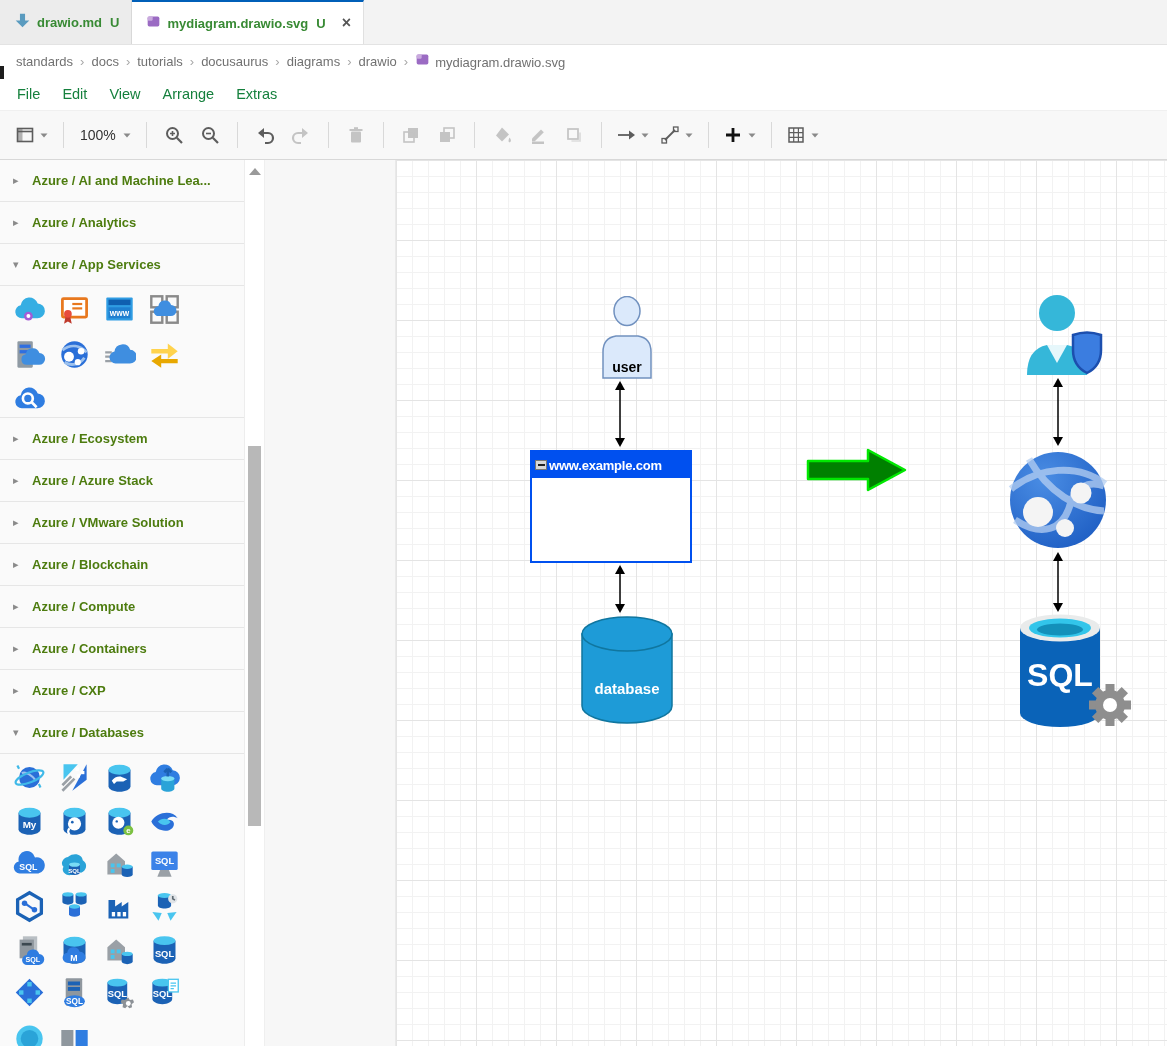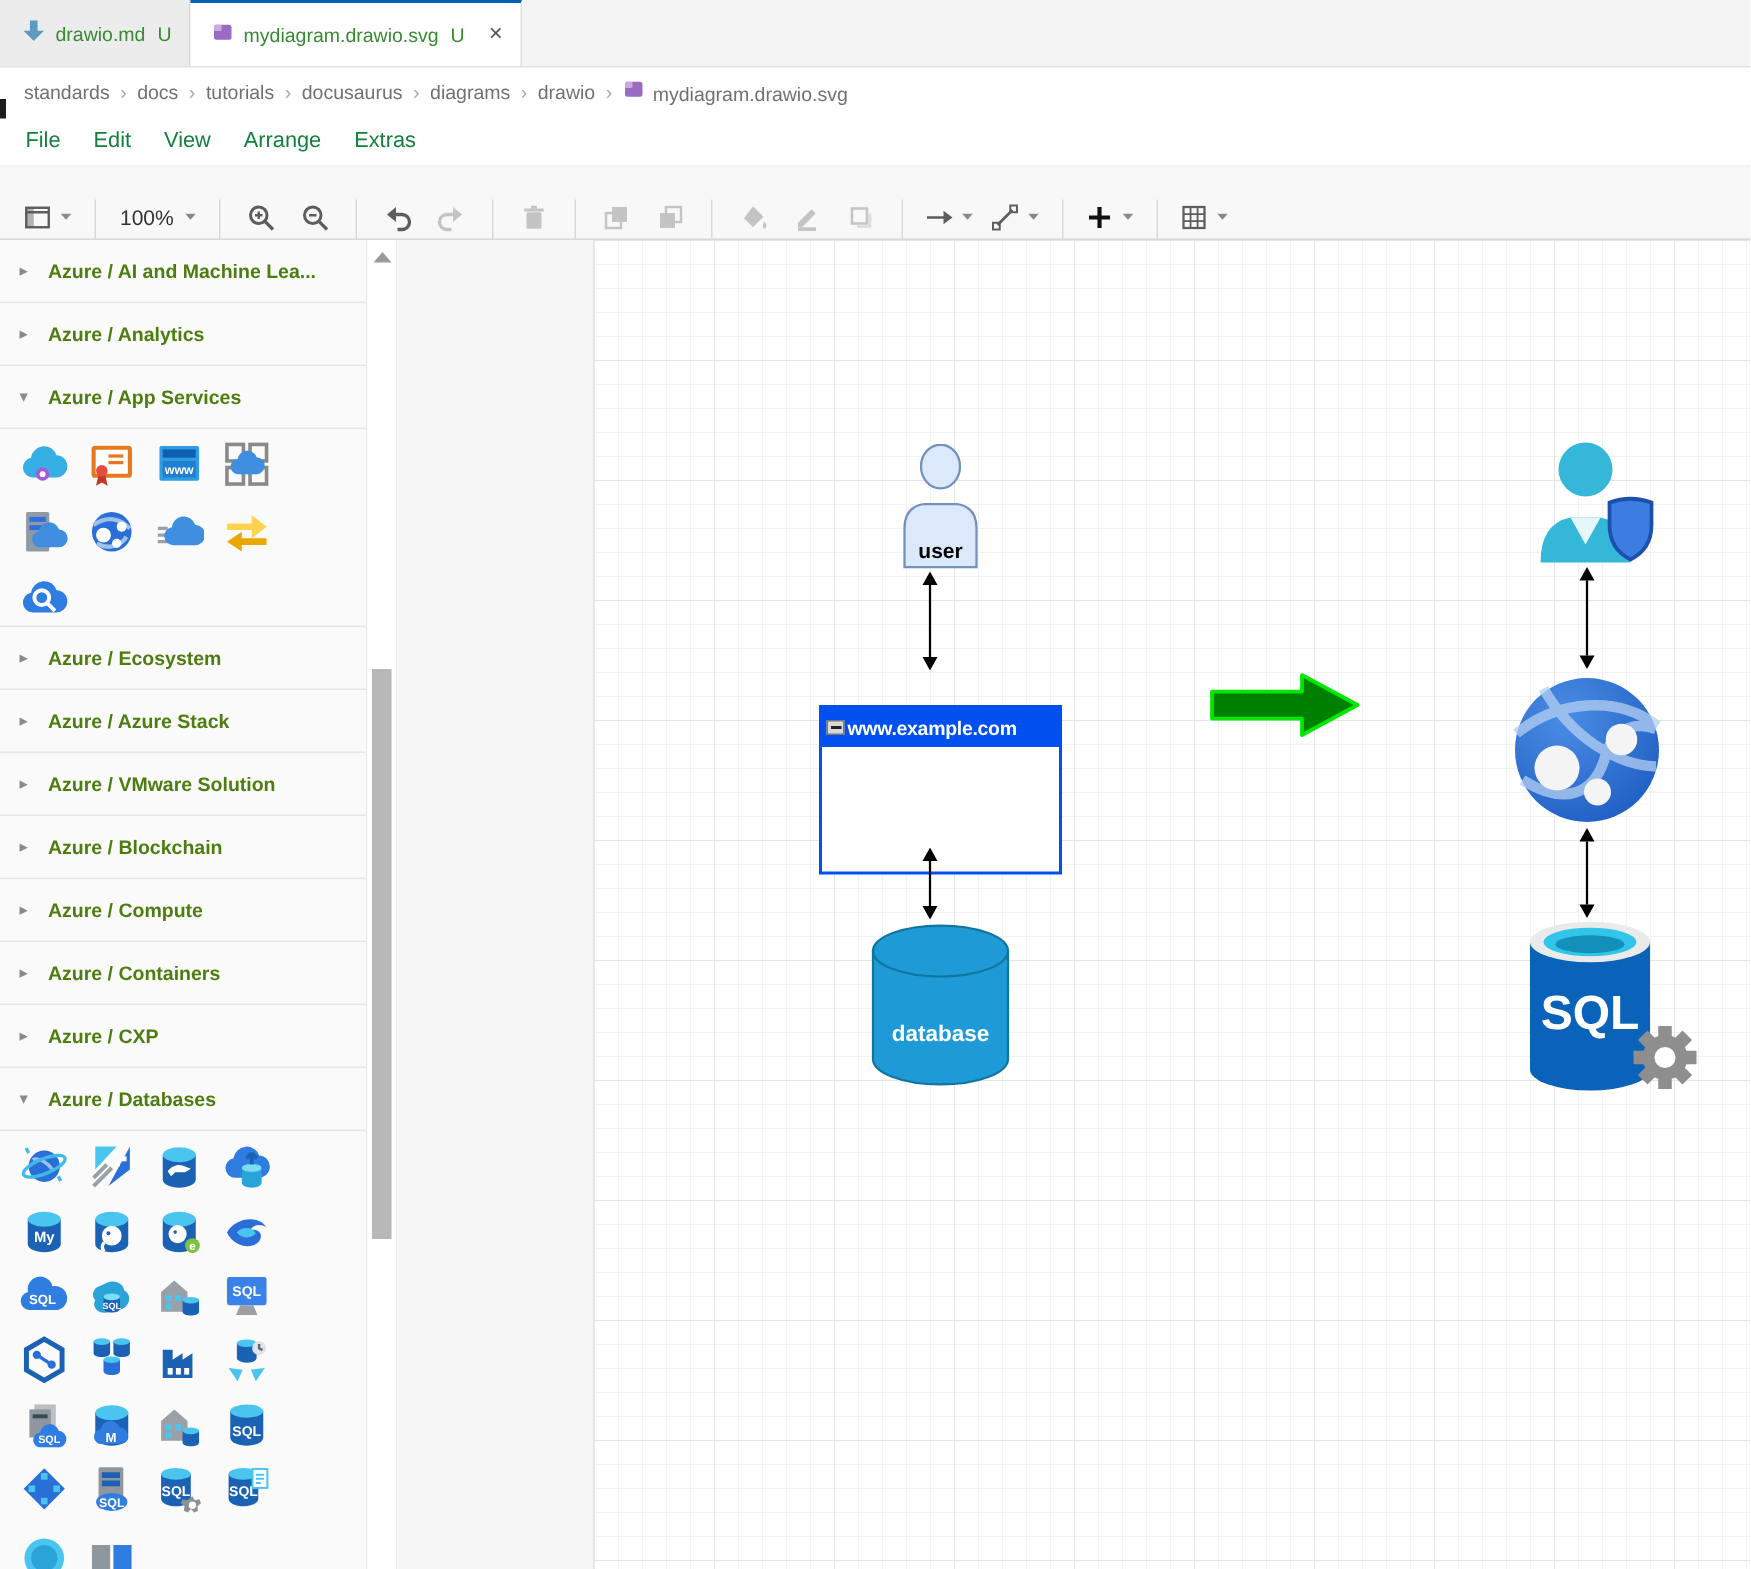--- a/index.html
+++ b/index.html
@@ -1,35 +1,35 @@
 <!DOCTYPE html>
 <html><head>
 <meta charset="utf-8">
 <style>
   * { margin:0; padding:0; box-sizing:border-box; }
   html,body { width:1167px; height:1046px; overflow:hidden; font-family:"Liberation Sans",sans-serif; background:#fff; }
 
   
-  #tabbar { height:45px; background:#f3f3f3; display:flex; align-items:stretch; border-bottom:1px solid #e3e3e3; position:relative; }
+  #tabbar { height:45px; background:#f3f3f3; display:flex; align-items:stretch; border-bottom:1px solid #e3e3e3; position:relative;font-weight:bold; }
   .tab { display:flex; align-items:center; gap:6px; padding:0 12px 0 14px; font-size:13px; background:#ececec; border-right:1px solid #d8d8d8; cursor:pointer; }
   .tab.active { background:#ffffff; border-top:2px solid #005fb8; border-right:1px solid #e0e0e0; }
   .tab .label { color:#388a34; }
   .tab .badge { color:#388a34; margin-left:2px; }
   .tab .close { color:#555; font-size:16px; margin-left:10px; line-height:1; }
   .tab svg { flex:0 0 auto; }
 
   #breadcrumb { height:32px; background:#fff; display:flex; align-items:center; padding-left:16px; font-size:13px; color:#717171; }
   #breadcrumb .crumb { display:flex; align-items:flex-end; gap:5px; }
   #breadcrumb .sep { color:#a8a8a8; margin:0 7px; font-size:13px; }
   #edge-notch { position:absolute; left:0; top:66px; width:4px; height:13px; background:#1d1d1d; z-index:5; }
 
   #menubar { height:34px; background:#fff; display:flex; align-items:center; padding-left:6px; border-bottom:1px solid #f0f0f0; }
   .menu-item { font-size:14.5px; color:#15803d; padding:4px 11px; border-radius:3px; cursor:pointer; }
 
-  #toolbar { height:49px; background:#f8f8f8; border-bottom:1px solid #d8d8d8; display:flex; align-items:flex-end; padding-left:10px; }
+  #toolbar { height:49px; background:#f8f8f8; border-bottom:1px solid #d8d8d8; display:flex; align-items:center; padding-left:10px; }
   .tbtn { display:flex; align-items:center; justify-content:center; min-width:26px; height:28px; margin:0 5px; color:#555; cursor:pointer; }
   .tbtn.disabled { color:#c4c4c4; cursor:default; }
   .tbtn .caret { margin-left:4px; }
   .tsep { width:1px; height:26px; background:#d9d9d9; margin:0 9px; }
   .zoom-label { font-size:14px; color:#333; padding:0 2px; }
 
   
   #main { display:flex; height:886px; }
 
   #sidebar { width:245px; background:#fafafa; border-right:1px solid #ededed; overflow:hidden; }
@@ -48,21 +48,21 @@
   #page { position:absolute; left:130px; top:0; right:0; bottom:0; border-left:1px solid #e9e9e9;
     background-color:#ffffff;
     background-image:
       linear-gradient(#e4e4e4 1px, transparent 1px),
       linear-gradient(90deg, #e4e4e4 1px, transparent 1px),
       linear-gradient(#f2f2f2 1px, transparent 1px),
       linear-gradient(90deg, #f2f2f2 1px, transparent 1px);
     background-size:80px 80px, 80px 80px, 16px 16px, 16px 16px; }
 
   .shape { position:absolute; }
-  #browser-shape { left:150px; top:290px; width:162px; height:113px; border:2px solid #0050ef; background:#fff;margin-top:20px; }
+  #browser-shape { left:134px; top:290px; width:162px; height:113px; border:2px solid #0050ef; background:#fff; }
   #browser-titlebar { height:26px; background:#0050ef; display:flex; align-items:center; padding-left:3px; }
   #browser-winbtn { width:12px; height:10px; background:#d8d8d8; border:1px solid #777; display:flex; align-items:center; justify-content:center; }
   #browser-winbtn i { display:block; width:7px; height:2px; background:#222; }
   #browser-title { color:#fff; font-weight:700; font-size:13px; margin-left:2px; letter-spacing:-0.2px; }
   .conn { position:absolute; }
 </style>
 </head>
 <body>
 
 <div id="tabbar">

